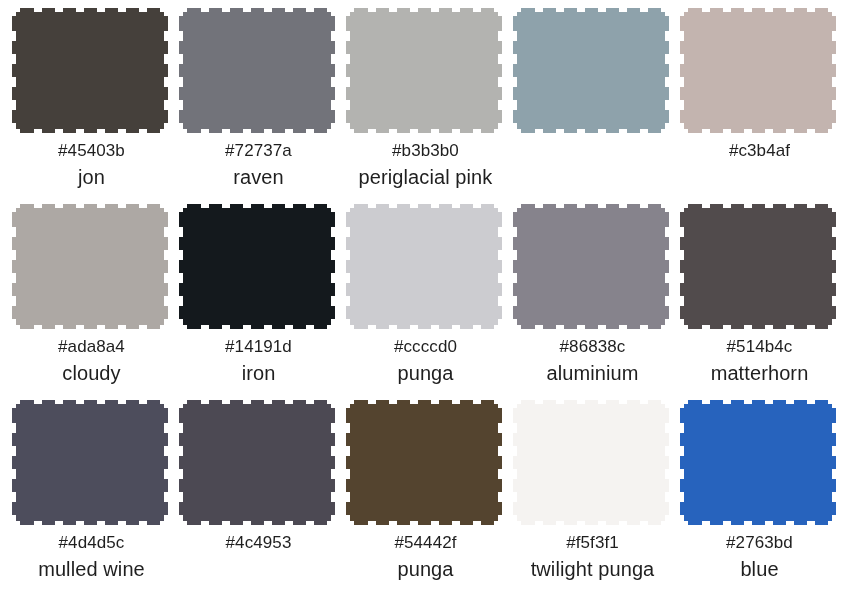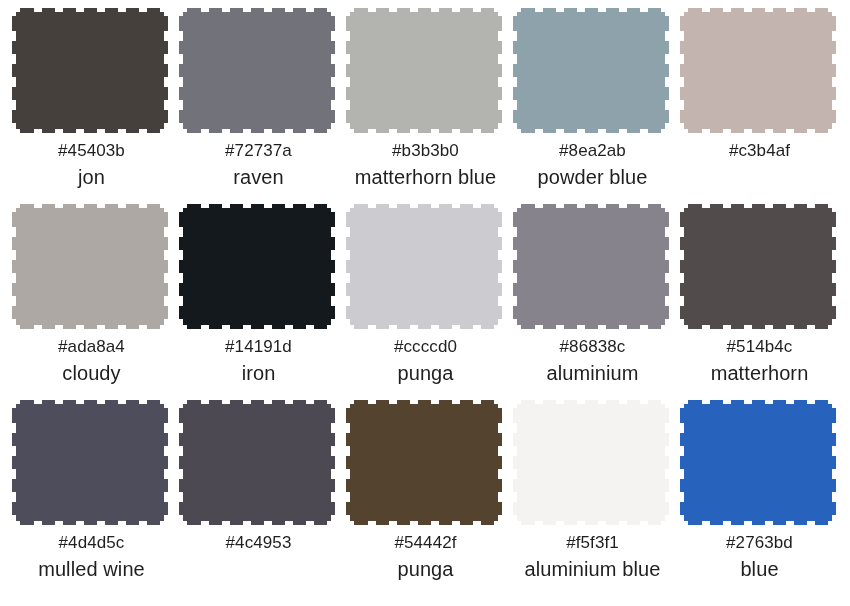--- a/index.html
+++ b/index.html
@@ -145,34 +145,30 @@
     <div class="swatch-cell">
       <div class="chip-wrap" style="color: rgb(179, 179, 176);">
         <div class="chip-body"></div>
         <div class="tabs-top"></div>
         <div class="tabs-bottom"></div>
         <div class="tabs-left"></div>
         <div class="tabs-right"></div>
       </div>
       <div class="chip-labels">
         <span class="chip-hex">#b3b3b0</span>
-        <span class="chip-name">matterhorn blue</span>
+        <span class="chip-name">periglacial pink</span>
       </div>
     </div>
     <div class="swatch-cell">
       <div class="chip-wrap" style="color: rgb(142, 162, 171);">
         <div class="chip-body"></div>
         <div class="tabs-top"></div>
         <div class="tabs-bottom"></div>
         <div class="tabs-left"></div>
         <div class="tabs-right"></div>
-      </div>
-      <div class="chip-labels">
-        <span class="chip-hex">#8ea2ab</span>
-        <span class="chip-name">powder blue</span>
       </div>
     </div>
     <div class="swatch-cell">
       <div class="chip-wrap" style="color: rgb(195, 180, 175);">
         <div class="chip-body"></div>
         <div class="tabs-top"></div>
         <div class="tabs-bottom"></div>
         <div class="tabs-left"></div>
         <div class="tabs-right"></div>
       </div>
@@ -286,21 +282,21 @@
     <div class="swatch-cell">
       <div class="chip-wrap" style="color: rgb(245, 243, 241);">
         <div class="chip-body"></div>
         <div class="tabs-top"></div>
         <div class="tabs-bottom"></div>
         <div class="tabs-left"></div>
         <div class="tabs-right"></div>
       </div>
       <div class="chip-labels">
         <span class="chip-hex">#f5f3f1</span>
-        <span class="chip-name">aluminium blue</span>
+        <span class="chip-name">twilight punga</span>
       </div>
     </div>
     <div class="swatch-cell">
       <div class="chip-wrap" style="color: rgb(39, 99, 189);">
         <div class="chip-body"></div>
         <div class="tabs-top"></div>
         <div class="tabs-bottom"></div>
         <div class="tabs-left"></div>
         <div class="tabs-right"></div>
       </div>

